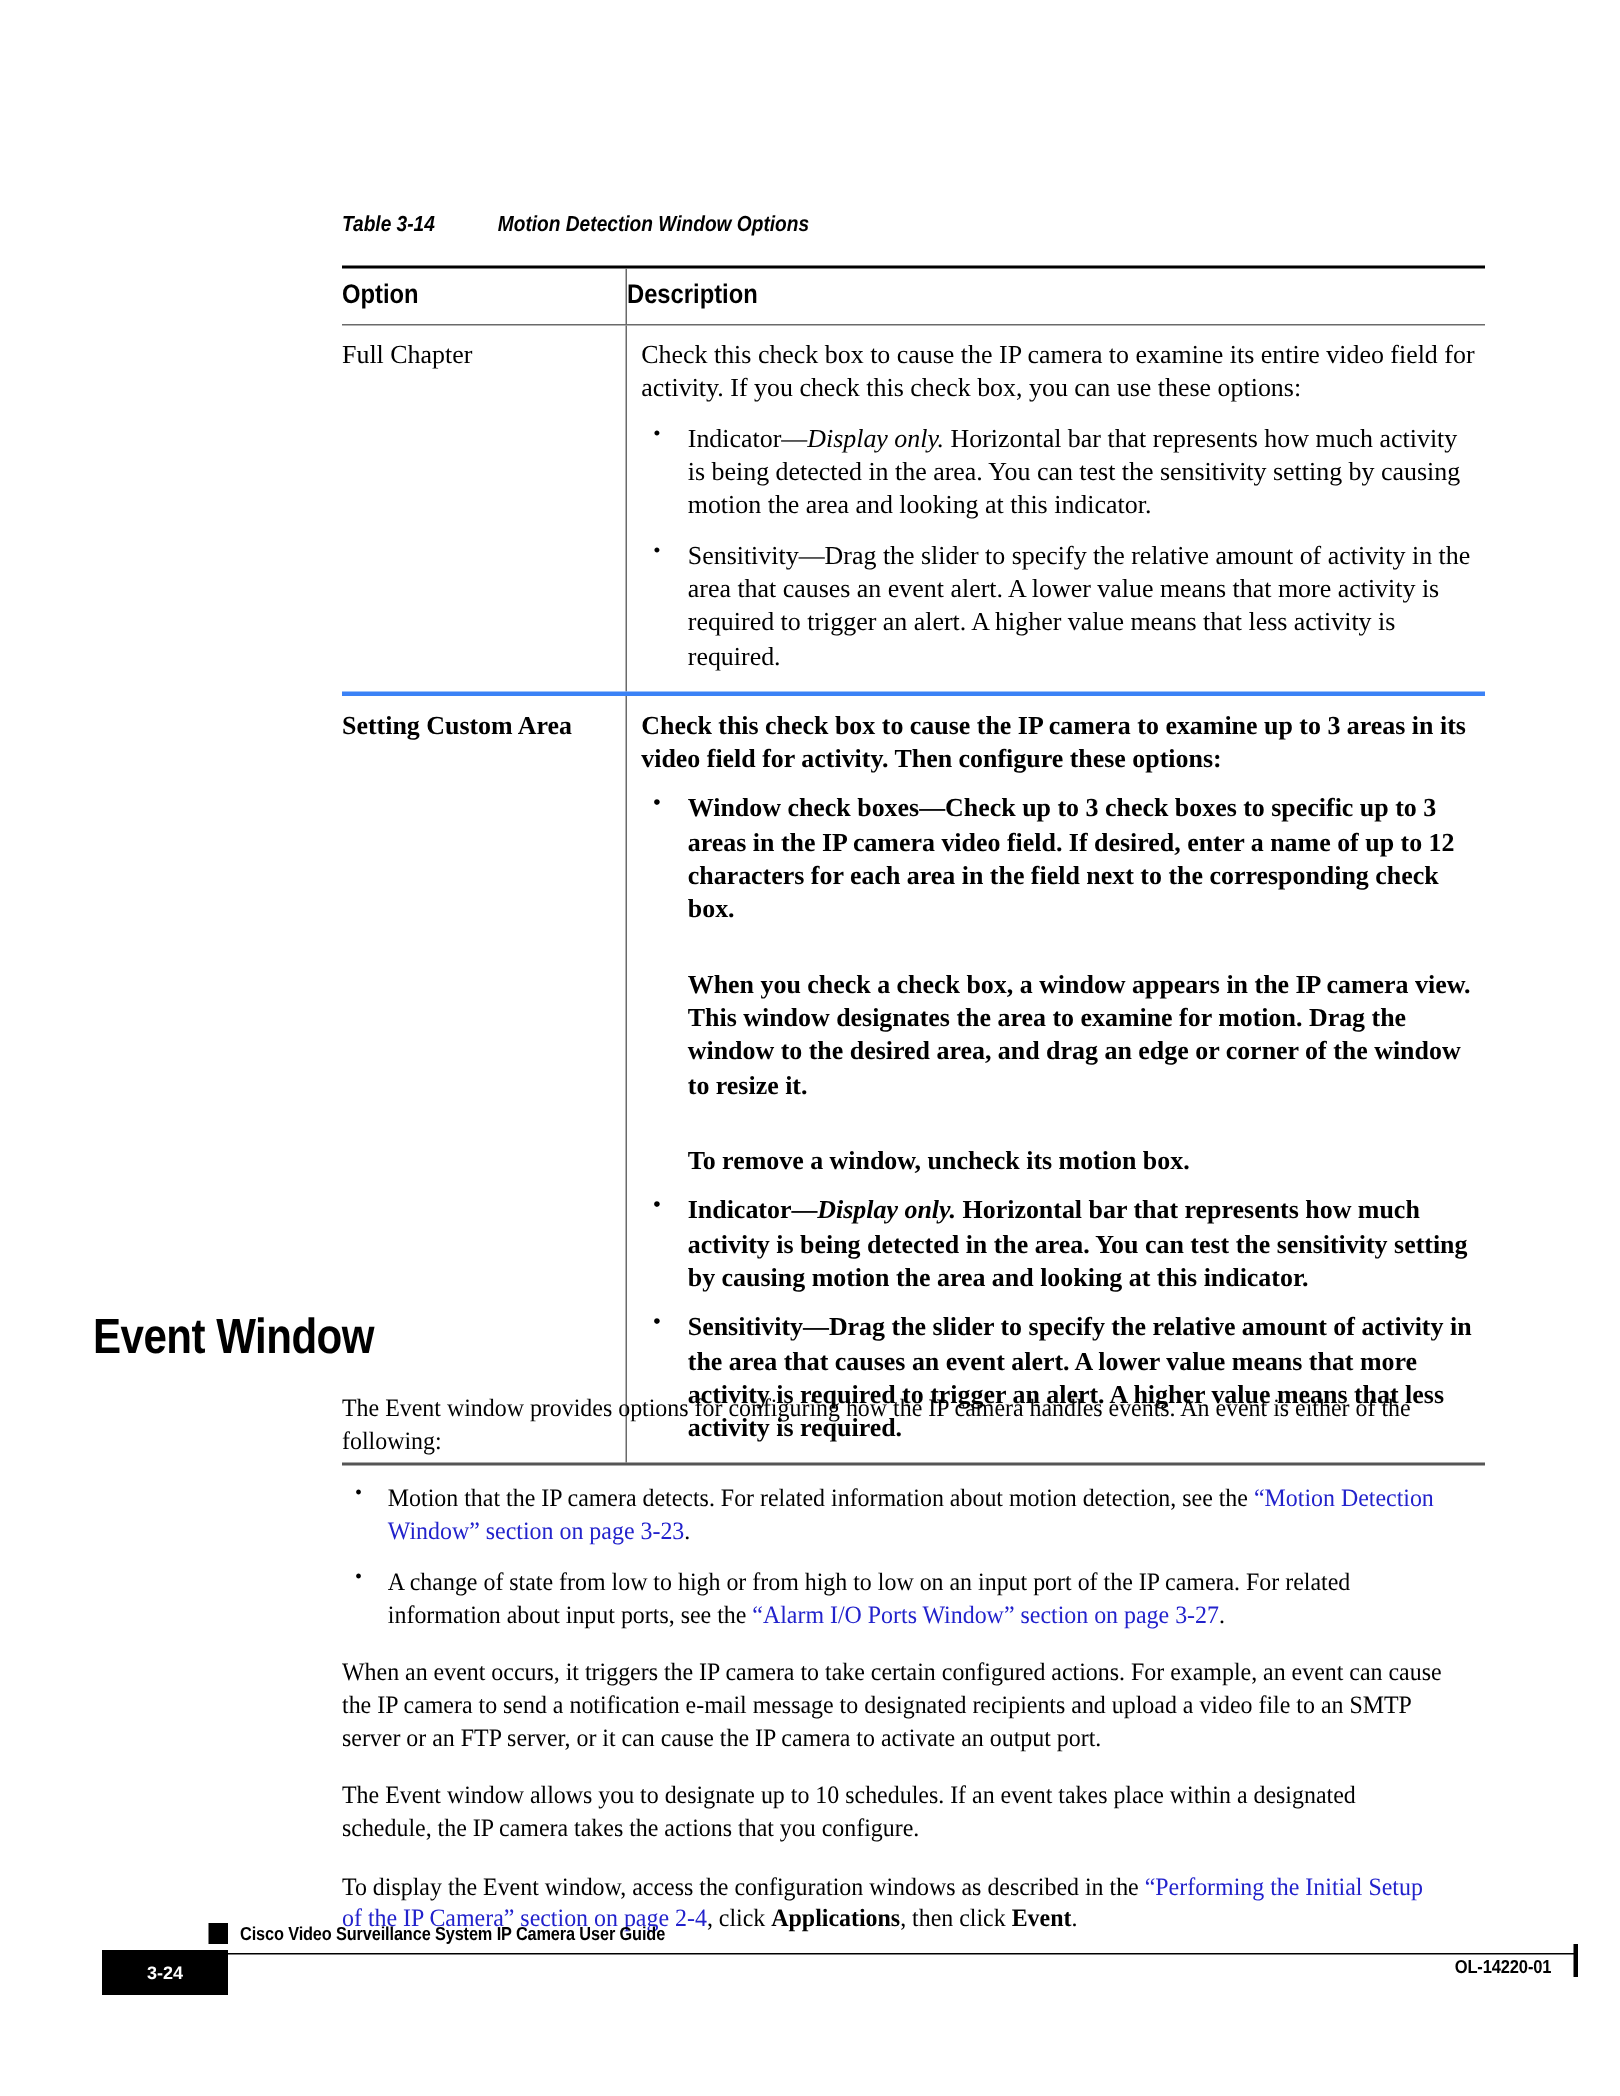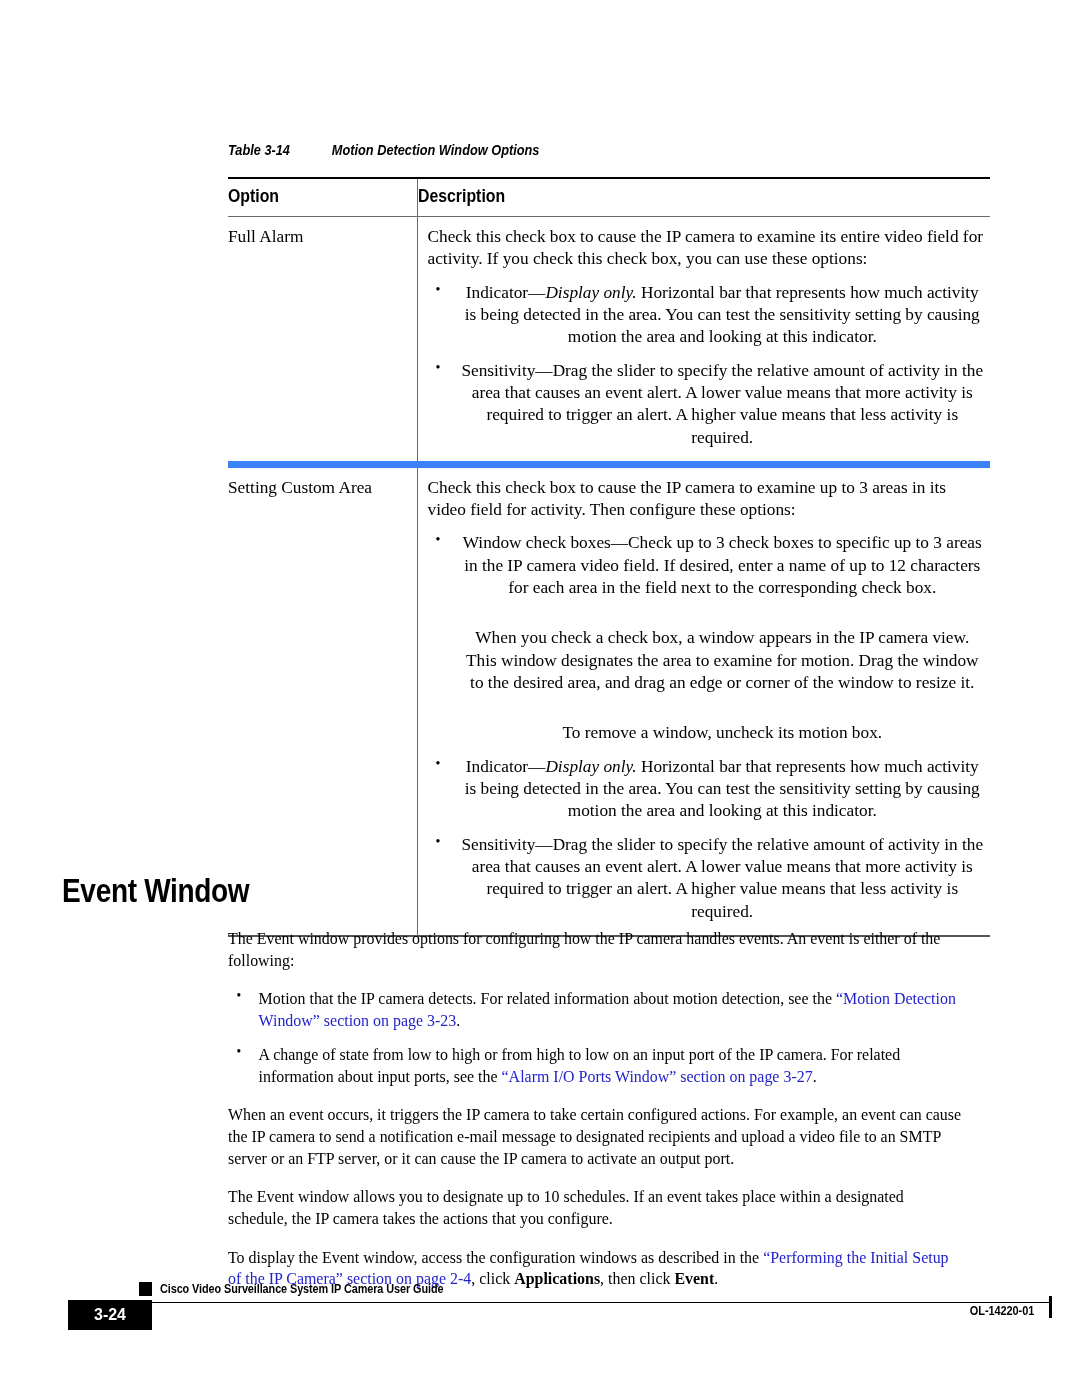--- a/index.html
+++ b/index.html
@@ -129,37 +129,37 @@
     padding: 9px 0 12px 0;
     font-size: 17.3px;
     line-height: 1.29;
   }
   table.doc tbody td.col-desc {
     border-left: 1px solid #6a6a6a;
     padding-left: 10px;
     padding-right: 4px;
   }
   table.doc tbody tr.row-sep > td {
-    border-top: 7px solid #3b82f6;
+    border-top: 3px solid #3b82f6;
+    font-weight: bold;
   }
   table.doc tbody tr.last > td {
     border-bottom: 2px solid #555;
   }
   table.doc tbody td p { margin: 0 0 0 0; }
 
   ul.tbullets {
     list-style: none;
     margin: 11px 0 0 0;
     padding: 0;
   }
   ul.tbullets li {
     position: relative;
     padding-left: 31px;
     margin-bottom: 11px;
-    text-align: center;
   }
   ul.tbullets li:last-child { margin-bottom: 0; }
   ul.tbullets li::before {
     content: "\2022";
     position: absolute;
     left: 8px;
     top: -1px;
     font-size: 14px;
   }
   ul.tbullets li .sub-para {
@@ -277,21 +277,21 @@
     position: absolute;
     left: 68px;
     top: 18px;
     width: 84px;
     height: 30px;
     line-height: 30px;
     text-align: center;
     color: #fff;
     font-family: "Liberation Sans Narrow", "Liberation Sans", sans-serif;
     font-weight: 700;
-    font-size: 16px;
+    font-size: 12px;
   }
   .ftr-docid {
     position: absolute;
     right: 46px;
     top: 22px;
     font-family: "Liberation Sans Narrow", "Liberation Sans", sans-serif;
     font-weight: 700;
     font-size: 12.5px;
     letter-spacing: -0.1px;
     white-space: nowrap;
@@ -315,21 +315,21 @@
         </colgroup>
       <thead>
         <tr>
           <th class="col-opt"><span class="thl">Option</span></th>
           <th class="col-desc"><span class="thl">Description</span></th>
         </tr>
       </thead>
       <tbody>
 
         <tr>
-          <td class="col-opt">Full Alarm</td>
+          <td class="col-opt">Full Chapter</td>
           <td class="col-desc">
             <p>Check this check box to cause the IP camera to examine its entire video field for activity. If you check this check box, you can use these options:</p>
             <ul class="tbullets">
               <li><span>Indicator</span><span>—</span><span class="ital">Display only.</span><span> Horizontal bar that represents how much activity is being detected in the area. You can test the sensitivity setting by causing motion the area and looking at this indicator.</span></li>
               <li><span>Sensitivity</span><span>—</span><span class="ital"></span><span>Drag the slider to specify the relative amount of activity in the area that causes an event alert. A lower value means that more activity is required to trigger an alert. A higher value means that less activity is required.</span></li>
             </ul>
           </td>
         </tr>
 
         <tr class="row-sep last">

